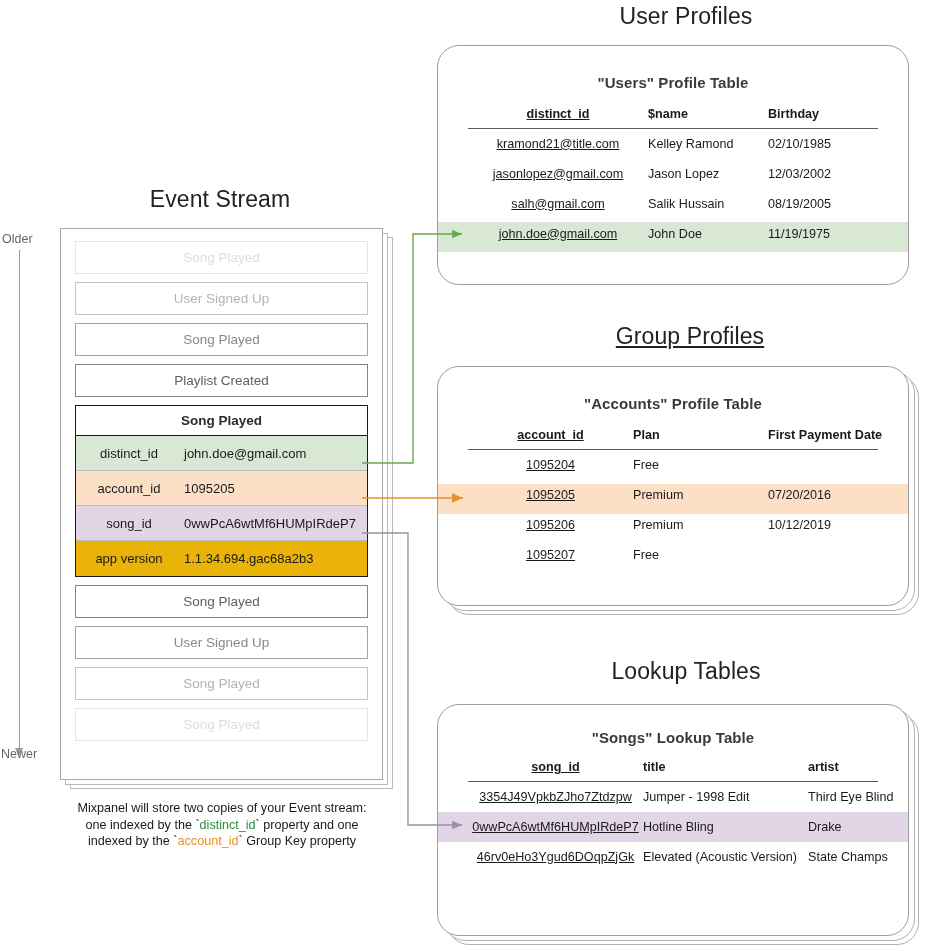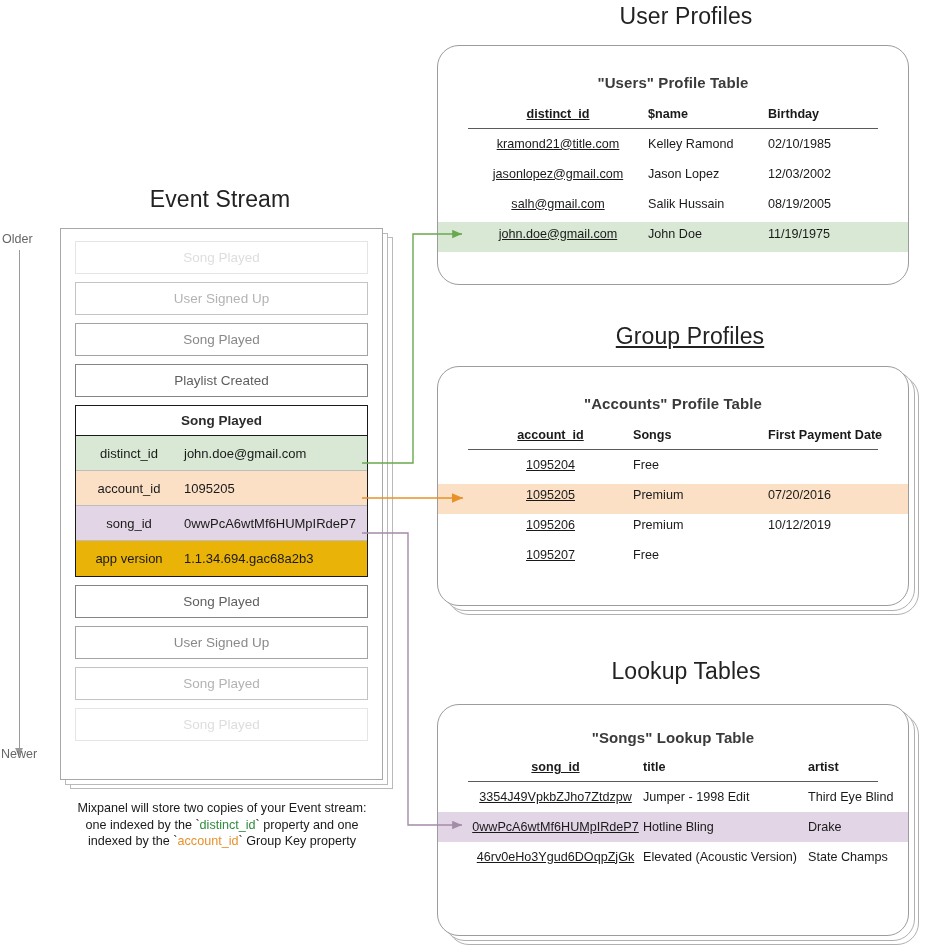--- a/index.html
+++ b/index.html
@@ -329,21 +329,21 @@
   <div class="tbl-holder" style="padding:16px 30px 0 30px;">
     <table class="ptable">
       <colgroup>
           <col style="width:165px">
           <col style="width:135px">
           <col style="width:auto">
         </colgroup>
       <thead>
           <tr id="gp-head">
             <th class="key-col"><span class="u">account_id</span></th>
-            <th class="txt-col"><span>Songs</span></th>
+            <th class="txt-col"><span>Plan</span></th>
             <th class="txt-col"><span>First Payment Date</span></th>
           </tr>
         </thead>
       <tbody id="gp-body">
           <tr>
             <td class="key-col"><span class="u">1095204</span></td>
             <td class="txt-col">Free</td>
             <td class="txt-col"></td>
           </tr>
           <tr>

